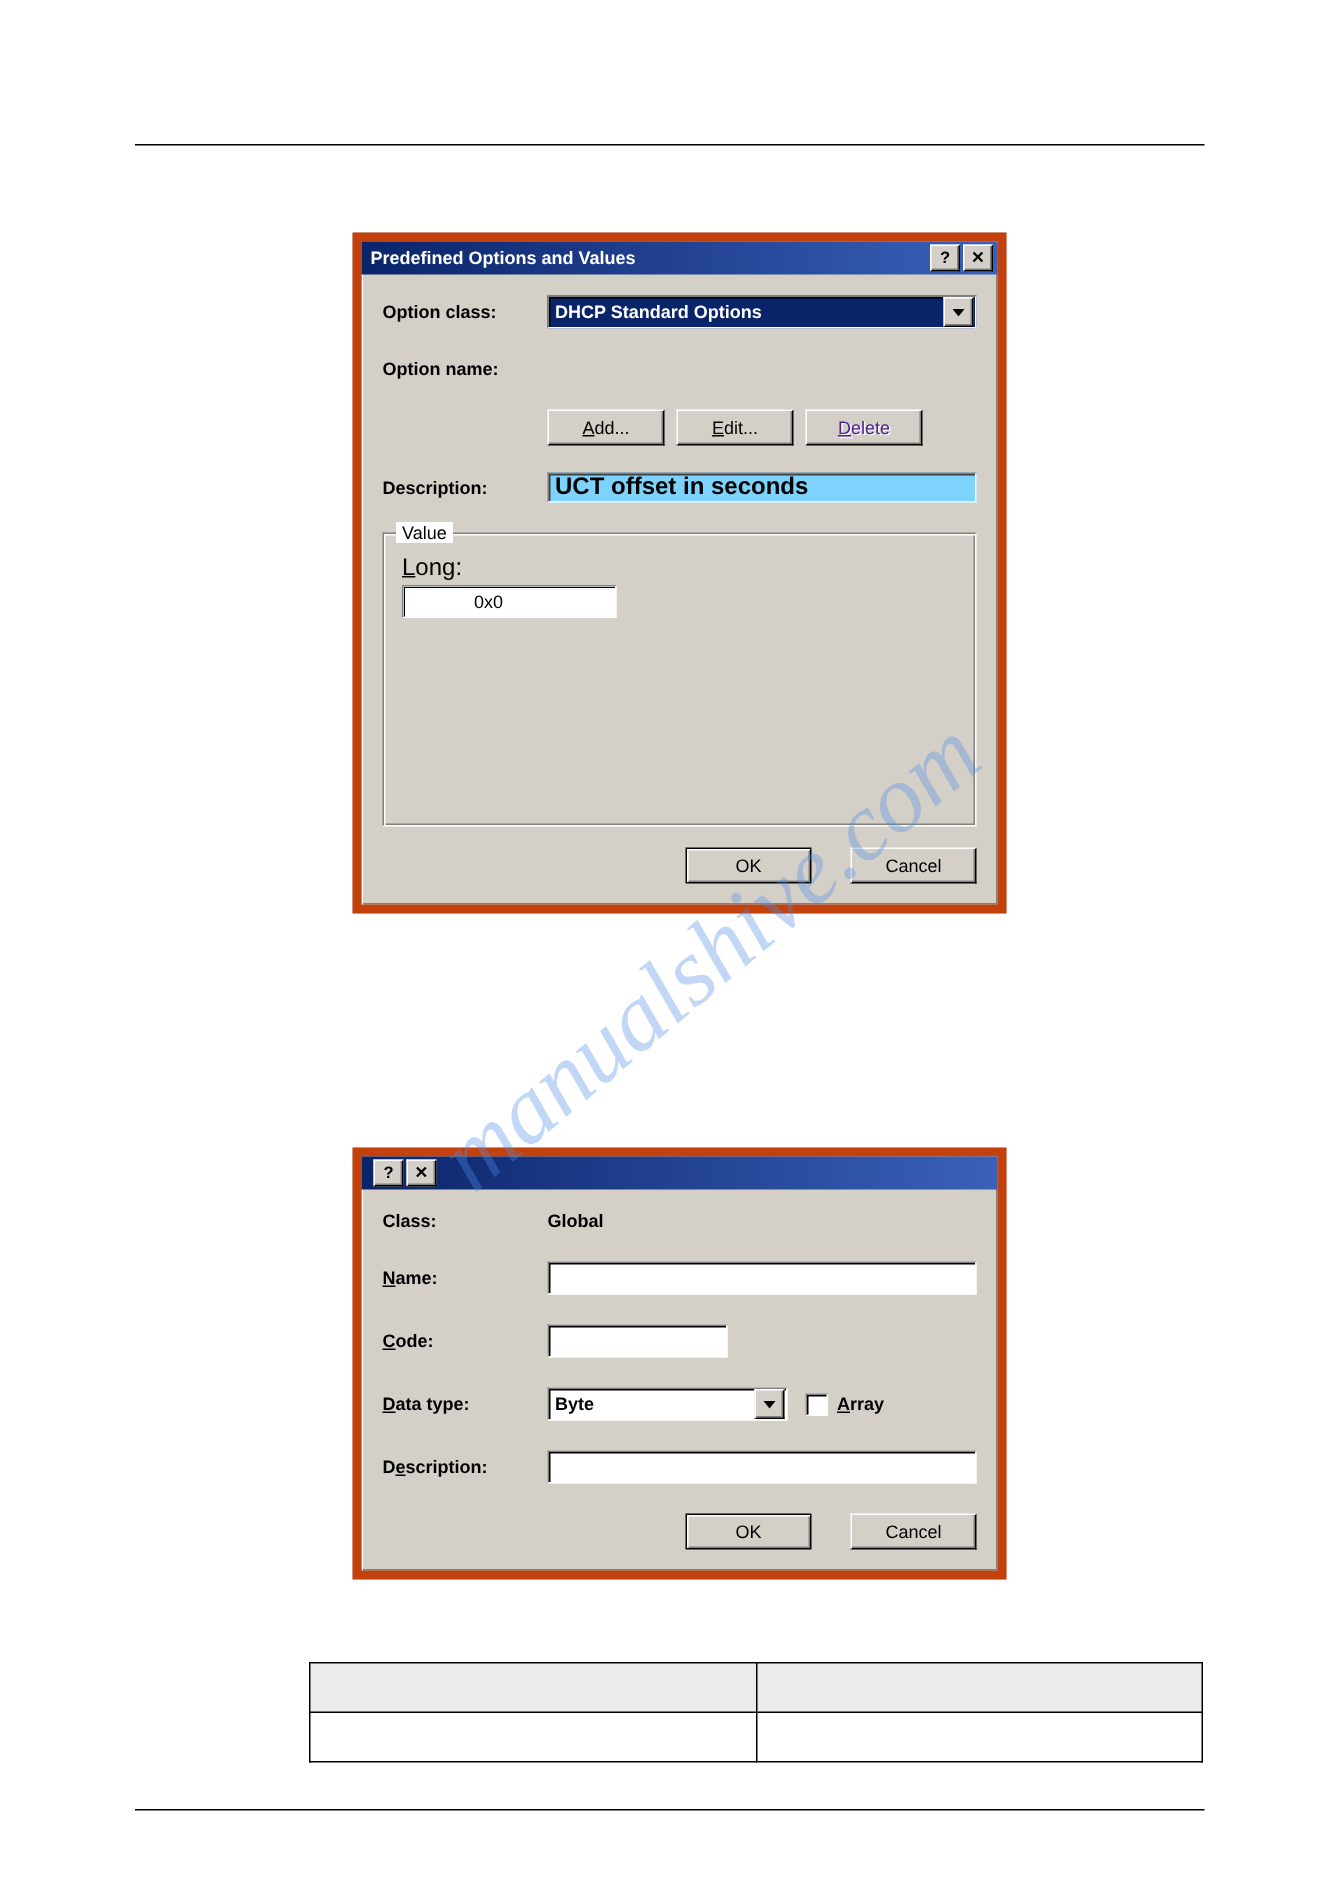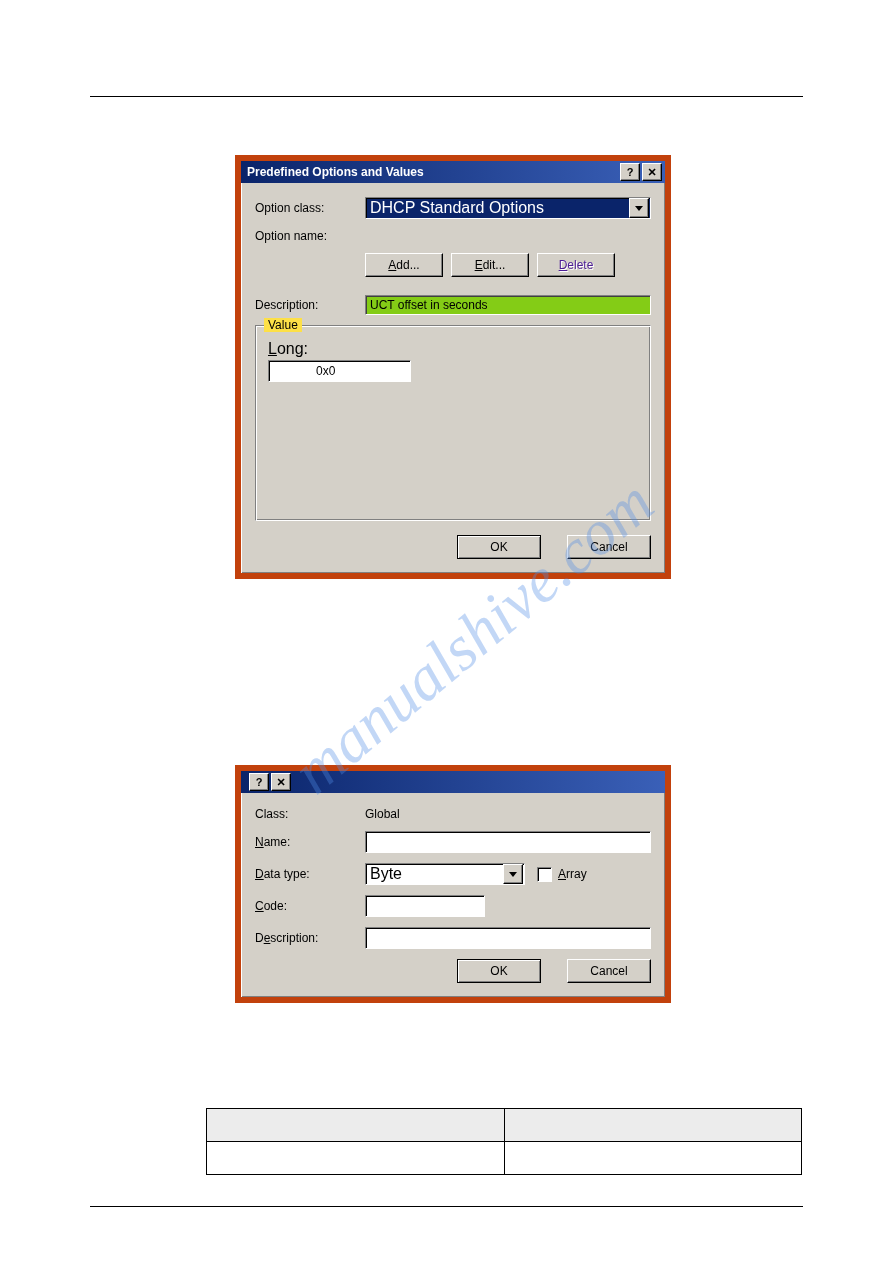--- a/index.html
+++ b/index.html
@@ -65,21 +65,22 @@
 
   .body-area {
     position: relative;
     padding: 14px;
     font-size: 12px;
     color: #000;
   }
   .row {
     display: flex;
     align-items: center;
-    margin-bottom: 10px;
+    margin-bottom: 20px;
+    font-weight: bold;
   }
   .label {
     width: 110px;
     font-size: 12px;
   }
   .underline { text-decoration: underline; }
   .dropdown {
     flex: 1;
     display: flex;
     align-items: center;
@@ -92,21 +93,21 @@
     box-shadow: inset 1px 1px 0 #000;
     box-sizing: border-box;
   }
   .dropdown.highlight {
     background: #0a246a;
     color: #fff;
   }
   .dropdown .dd-text {
     flex: 1;
     padding: 0 4px;
-    font-size: 16px;
+    font-size: 12px;
     white-space: nowrap;
     overflow: hidden;
   }
   .dd-btn {
     width: 18px;
     height: 18px;
     background: #d4d0c8;
     border-top: 1px solid #fff;
     border-left: 1px solid #fff;
     border-right: 1px solid #000;
@@ -149,27 +150,27 @@
   }
   .win-btn.disabled { color: #4c1d95; text-shadow: 1px 1px 0 #fff; }
   .win-btn.default-btn { border: 1px solid #000; box-shadow: inset 1px 1px 0 #fff, inset -1px -1px 0 #808080; }
 
   .readonly-field {
     flex: 1;
     height: 20px;
     display: flex;
     align-items: center;
     padding: 0 4px;
-    background: #84cc16;
+    background: #7dd3fc;
     border-top: 1px solid #808080;
     border-left: 1px solid #808080;
     border-right: 1px solid #fff;
     border-bottom: 1px solid #fff;
     box-shadow: inset 1px 1px 0 #404040;
-    font-size: 12px;
+    font-size: 16px;
     box-sizing: border-box;
   }
 
   .text-input {
     height: 22px;
     background: #fff;
     border-top: 1px solid #808080;
     border-left: 1px solid #808080;
     border-right: 1px solid #fff;
     border-bottom: 1px solid #fff;
@@ -189,21 +190,21 @@
     box-shadow: inset 1px 1px 0 #fff, inset -1px -1px 0 #808080;
     position: relative;
     padding: 14px 12px 12px 12px;
     margin-top: 6px;
     min-height: 168px;
   }
   .groupbox-title {
     position: absolute;
     top: -8px;
     left: 8px;
-    background: #fde047;
+    background: #ffffff;
     padding: 0 4px;
     font-size: 12px;
   }
 
   .footer-btns {
     display: flex;
     justify-content: flex-end;
     gap: 26px;
     margin-top: 14px;
   }
@@ -307,37 +308,37 @@
       <div class="title-btn">✕</div>
     </div>
     <div class="body-area">
       <div class="row">
         <div class="label">Class:</div>
         <div>Global</div>
       </div>
       <div class="row">
         <div class="label"><span class="underline">N</span>ame:</div>
         <div class="text-input" style="flex:1;"></div>
+      </div>
+      <div class="row">
+        <div class="label"><span class="underline">C</span>ode:</div>
+        <div class="text-input" style="width:120px;"></div>
       </div>
       <div class="row">
         <div class="label"><span class="underline">D</span>ata type:</div>
         <div class="dropdown" style="width:160px; flex:none;">
           <div class="dd-text">Byte</div>
           <div class="dd-btn">
               <div class="arrow-down"></div>
             </div>
         </div>
         <div class="check-wrap">
           <div class="checkbox"></div>
           <span><span class="underline">A</span>rray</span>
         </div>
-      </div>
-      <div class="row">
-        <div class="label"><span class="underline">C</span>ode:</div>
-        <div class="text-input" style="width:120px;"></div>
       </div>
       <div class="row">
         <div class="label">D<span class="underline">e</span>scription:</div>
         <div class="text-input" style="flex:1;"></div>
       </div>
       <div class="footer-btns" style="margin-top:6px;">
         <div class="win-btn default-btn" style="min-width:84px;">OK</div>
         <div class="win-btn" style="min-width:84px;">Cancel</div>
       </div>
     </div>

